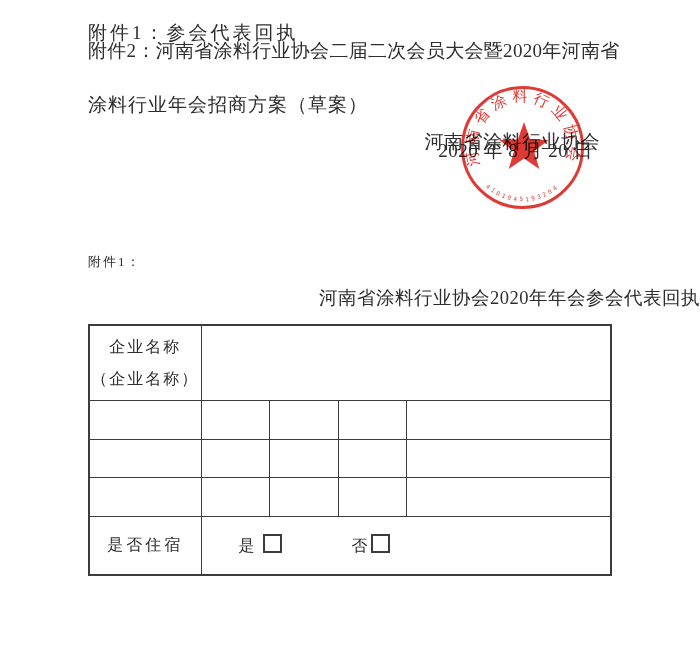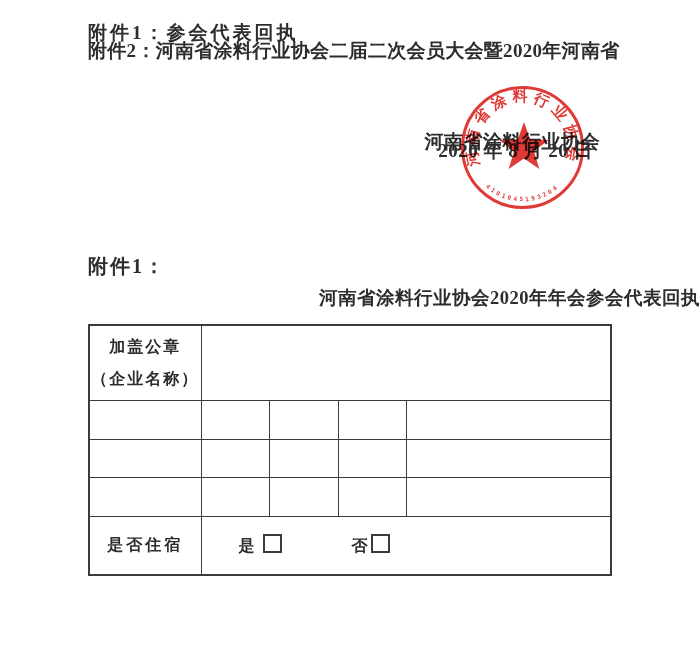--- a/index.html
+++ b/index.html
@@ -3,21 +3,20 @@
 <meta charset="utf-8">
 <style>
   html,body{margin:0;padding:0;background:#ffffff;}
   .page{
     position:relative;
     width:700px;height:658px;
     background:#ffffff;
     font-family:"Liberation Serif","DejaVu Serif",serif;
     color:#2d2d2d;
     overflow:hidden;
-    font-weight:bold;
   }
   .abs{position:absolute;white-space:nowrap;}
 
   
   .att-line{font-size:19px;line-height:19px;}
   #line1{left:88px;top:23px;letter-spacing:3px;}
   #line2{left:88px;top:41px;letter-spacing:0.3px;}
   #line3{left:88px;top:95px;letter-spacing:1px;}
 
   
@@ -29,21 +28,21 @@
   .seal{
     position:absolute;left:452px;top:77px;width:141px;height:141px;
     mix-blend-mode:multiply;opacity:0.92;
   }
   .seal-ring-text{font-size:15px;letter-spacing:5px;fill:#dc2a25;
     font-family:"Liberation Serif","DejaVu Serif",serif;}
   .seal-serial{font-size:6px;letter-spacing:2.6px;fill:#dc2a25;
     font-family:"DejaVu Sans Mono",monospace;}
 
   
-  #att-label{left:88px;top:253px;font-size:20px;letter-spacing:2px;}
+  #att-label{left:88px;top:253px;font-size:13px;letter-spacing:2px;}
   #form-title{left:0;width:700px;top:285px;font-size:18.5px;
     letter-spacing:0.5px;text-align:right;}
 
   
   table.form{
     position:absolute;left:88px;top:324px;
     width:522px;border-collapse:collapse;table-layout:fixed;
     border:2px solid #3c3c3c;
     font-size:16px;color:#2d2d2d;
   }
@@ -66,20 +65,21 @@
   .yes-gap{margin-right:8px;}
   .no-label{margin-left:70px;margin-right:3px;}
 </style>
 </head>
 <body>
 
 <div class="page">
 
   <div class="abs att-line" id="line1">附件1：参会代表回执</div>
   <div class="abs att-line" id="line2">附件2：河南省涂料行业协会二届二次会员大会暨2020年河南省</div>
+  <div class="abs att-line" id="line3">涂料行业年会招商方案（草案）</div>
 
   <div class="abs sig" id="sig-org">河南省涂料行业协会</div>
   <div class="abs sig" id="sig-date">2020 年 8 月 20 日</div>
 
   <svg class="seal" viewBox="0 0 141 141" width="141" height="141">
     <circle cx="70.5" cy="70.5" r="60" fill="none" stroke="#dc2a25" stroke-width="3"></circle>
     <path id="sealTopArc" d="M 28.8 89.9 A 46 46 0 1 1 112.2 89.9" fill="none"></path>
     <path id="sealBottomArc" d="M 24.7 99.1 A 54 54 0 0 0 116.3 99.1" fill="none"></path>
     <polygon fill="#dc2a25" points="72,45 78.2,62.5 96.7,63 82,74.2 87.3,92 72,81.5 56.7,92 62,74.2 47.3,63 65.8,62.5"></polygon>
     <text class="seal-ring-text" text-anchor="middle">
@@ -97,21 +97,21 @@
     <colgroup>
       <col style="width:112px">
         <col style="width:68px">
         <col style="width:69px">
       <col style="width:68px">
         <col style="width:205px">
     </colgroup>
     <tbody>
       <tr class="row-company">
         <td class="cell-center company-cell">
-          <div>加盖公章</div>
+          <div>企业名称</div>
           <div>（企业名称）</div>
         </td>
         <td colspan="4"></td>
       </tr>
       <tr class="row-data1">
         <td></td>
         <td></td>
         <td></td>
         <td></td>
         <td></td>

